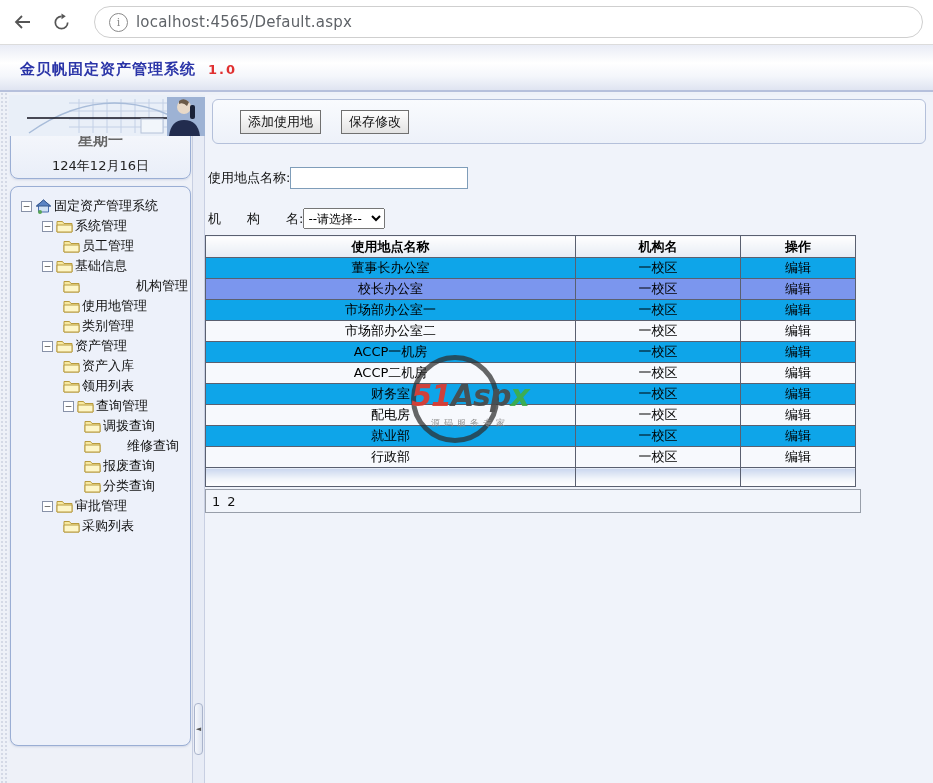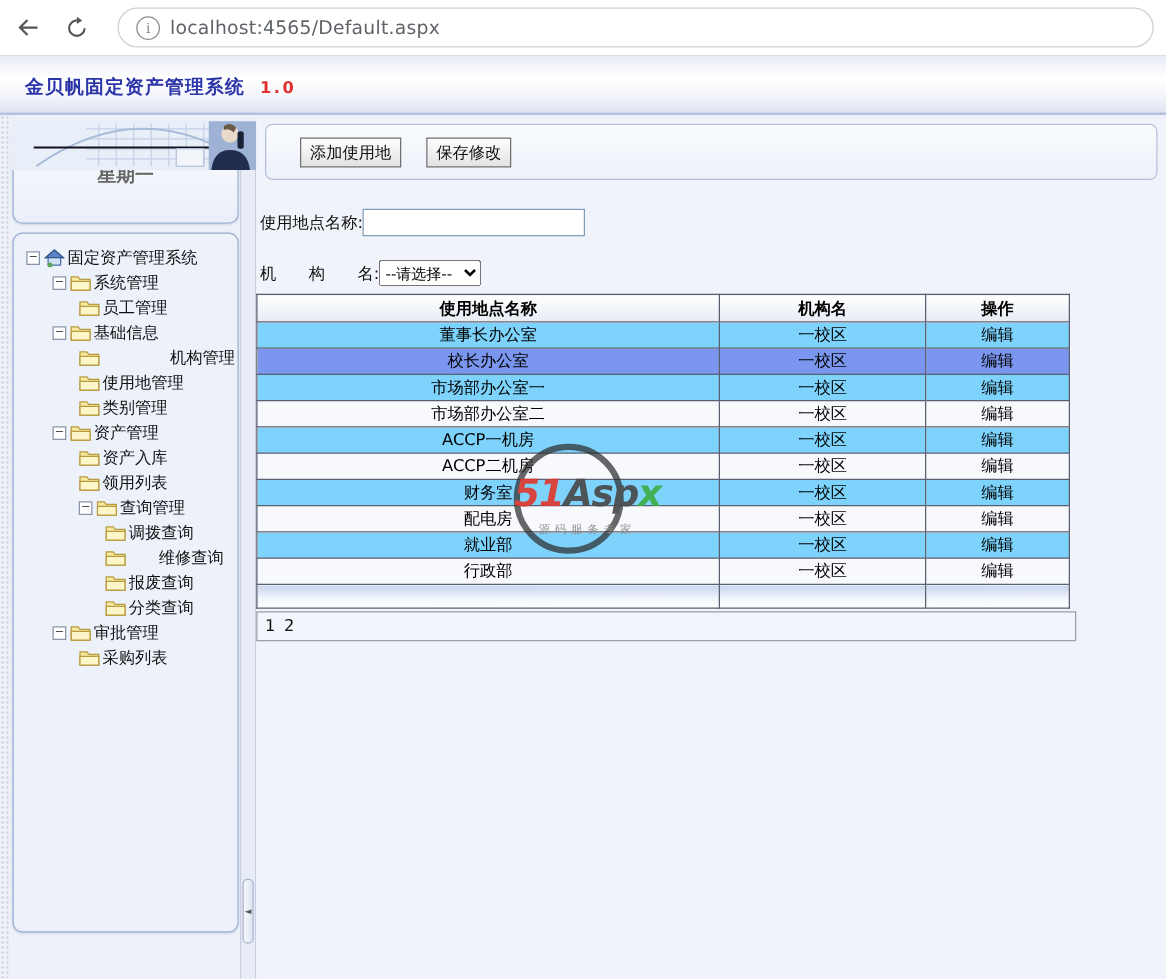--- a/index.html
+++ b/index.html
@@ -54,21 +54,21 @@
   .form-row{display:flex;align-items:center;margin-left:3px;font-size:13px;color:#111;}
   .row-name{margin-top:23px;}
   .row-org{margin-top:19px;}
   .name-input{width:170px;height:20px;border:1px solid #7f9db9;font-size:13px;padding:0 3px;background:#fff;}
   .org-select{width:82px;height:21px;font-size:12px;font-family:inherit;}
 
   table.loc-table{border-collapse:collapse;table-layout:fixed;width:650px;margin-top:6px;font-size:13px;}
   .loc-table th,.loc-table td{border:1px solid #5a6070;height:20px;text-align:center;padding:0;overflow:hidden;white-space:nowrap;}
   .loc-table th{font-weight:bold;background:linear-gradient(#ffffff,#e6ebf4);height:21px;color:#000;}
   .loc-table tr.alt td{background:#f7f9fd;}
-  .loc-table tr.plain td{background:#7dd3fc;}
+  .loc-table tr.plain td{background:#0ea5e9;}
   .loc-table tr.selected td{background:#7b96ee;}
   .loc-table tr.pager-row td{background:linear-gradient(#c9d6ee,#f3f6fb 60%,#ffffff);height:18px;}
   .edit-link{cursor:pointer;color:#000;}
 
   .pager-box{width:648px;height:22px;border:1px solid #989ea9;margin-top:2px;display:flex;align-items:center;gap:7px;padding-left:6px;font-size:13px;color:#111;box-sizing:content-box;background:#f2f5fb;}
   .page-num{cursor:pointer;}
 
   
   .watermark{position:absolute;left:190px;top:258px;width:150px;height:112px;pointer-events:none;opacity:.92;}
   .wm-circle{position:absolute;left:16px;top:2px;width:88px;height:88px;border:5px solid rgba(45,45,45,.78);border-radius:50%;box-sizing:border-box;}
@@ -109,20 +109,21 @@
   <div class="sidebar">
     <div class="panel user-panel">
       <div class="user-name-row">
         <svg class="" width="14" height="15" viewBox="0 0 14 15">
             <circle cx="7" cy="4" r="3.2" fill="#4a7ac0"></circle>
             <path d="M1 14 q0-6 6-6 q6 0 6 6 z" fill="#4a7ac0"></path>
           </svg>
         <span>admin</span>
       </div>
       <div class="user-week">星期一</div>
+      <div class="user-date">124年12月16日</div>
     </div>
     <div class="panel tree-panel">
       <div id="nav-tree">
           <div class="tree-row" style="padding-left: 8px;">
             <span class="expander">−</span>
             <svg class="tree-ico" viewBox="0 0 17 15">
               <path d="M8.5 1 L15.5 7 L13.5 7 L13.5 13 L3.5 13 L3.5 7 L1.5 7 Z" fill="#cfe0f4" stroke="#4a6fae" stroke-width="1"></path>
               <path d="M8.5 1 L15.5 7 L1.5 7 Z" fill="#5b84c4" stroke="#35568c" stroke-width="1"></path>
               <circle cx="5" cy="13" r="2" fill="#58a558"></circle>
             </svg>

